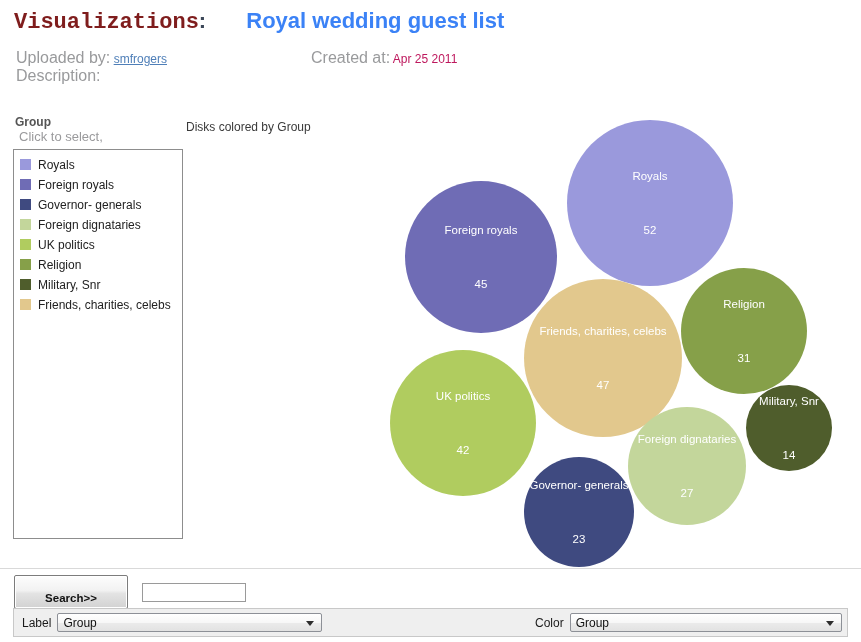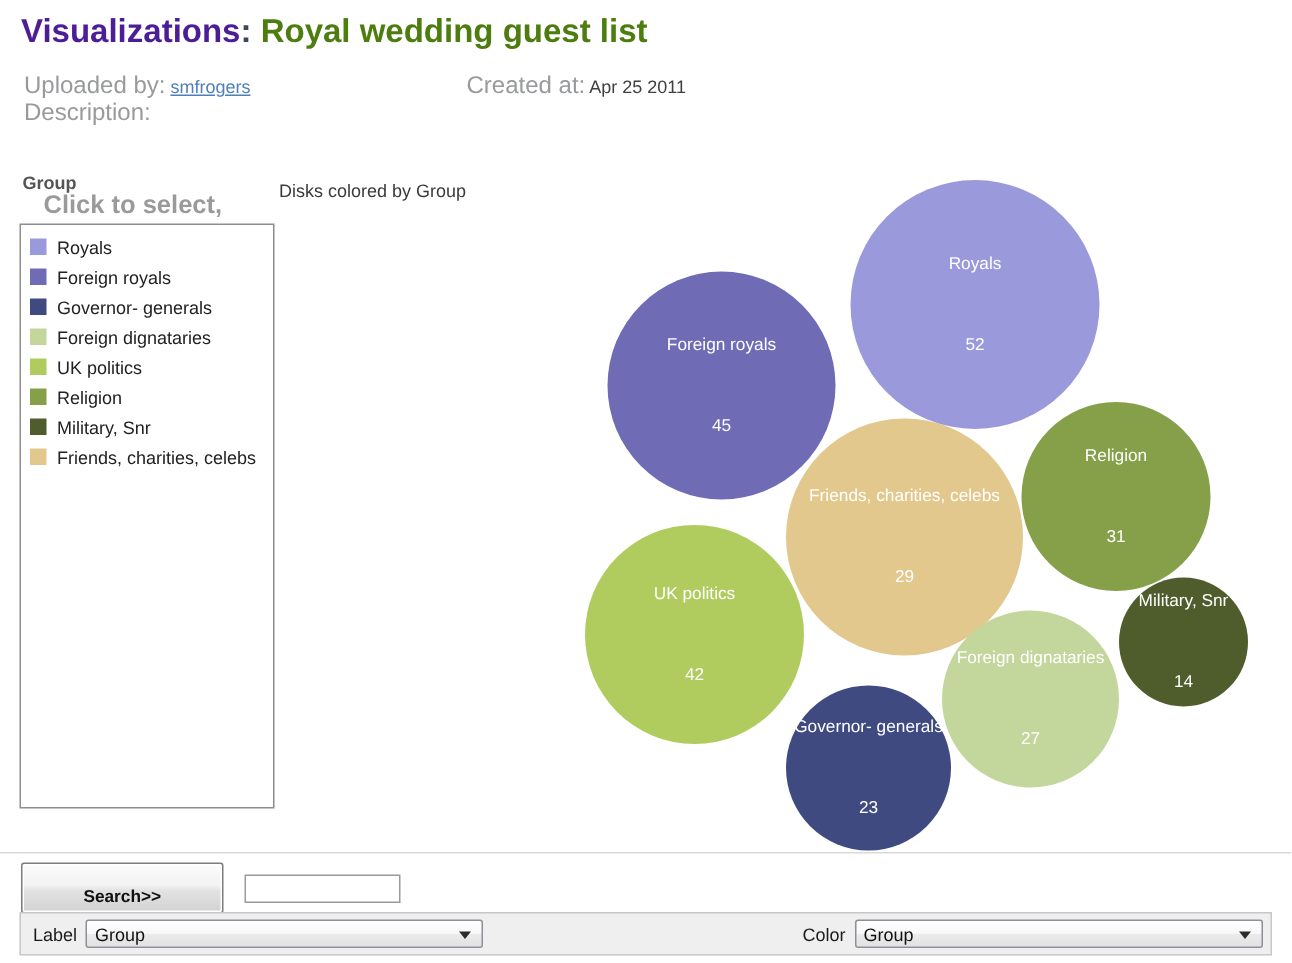--- a/index.html
+++ b/index.html
@@ -23,27 +23,29 @@
     width: 861px;
   }
   #page-title {
     position: absolute;
     left: 14px; top: 8px;
     font-size: 22px;
     font-weight: bold;
     white-space: nowrap;
   }
   #page-title .viz {
-    color: #4c1d95;
+    color: #7f1d1d;
+    font-family: Liberation Mono, monospace;
   }
   #page-title .sep {
     color: #3c4858;
   }
   #page-title .vizname {
-    color: #4d7c0f;
+    color: #3b82f6;
+    margin-left: 34px;
   }
 
   .meta-label {
     color: #999a9c;
     font-size: 16px;
   }
   #uploaded-row {
     position: absolute;
     left: 16px; top: 49px;
     font-size: 12px;
@@ -60,43 +62,42 @@
     font-size: 12px;
     white-space: nowrap;
   }
   #created-row {
     position: absolute;
     left: 311px; top: 49px;
     font-size: 12px;
     white-space: nowrap;
   }
   #created-value {
-    color: #404040;
+    color: #be185d;
     margin-top: 28px;
   }
 
   
   #group-panel {
     position: absolute;
     left: 13px; top: 115px;
     width: 172px;
   }
   #group-heading {
     font-size: 12px;
     font-weight: bold;
     color: #555;
     margin: 0 0 1px 2px;
   }
   .hint {
-    font-size: 17px;
+    font-size: 13px;
     color: #9a9a9c;
     line-height: 13.5px;
-    margin-left: 16px;
-    white-space: nowrap;
-    font-weight: bold;
+    margin-left: 6px;
+    white-space: nowrap;
   }
   #group-listbox {
     margin-top: 5px;
     width: 170px;
     height: 390px;
     border: 1px solid #8d8d8d;
     background: #ffffff;
     box-sizing: border-box;
     padding: 5px 0 0 0;
     overflow: hidden;
@@ -121,21 +122,21 @@
   }
 
   
   #search-row {
     position: absolute;
     left: 14px; top: 575px;
     display: flex;
     align-items: center;
   }
   #search-button {
-    width: 135px;
+    width: 114px;
     height: 19px;
     font-family: "Liberation Sans", sans-serif;
     font-size: 11.5px;
     font-weight: bold;
     color: #111;
     background: linear-gradient(to bottom, #fdfdfd 0%, #f2f2f2 45%, #e3e3e3 55%, #d2d2d2 100%);
     border: 1px solid #7c7c7c;
     border-radius: 2px;
     box-shadow: inset 0 0 0 1px #ffffff;
     cursor: pointer;
@@ -362,21 +363,21 @@
   <div id="chart-subtitle">Disks colored by Group</div>
 
 
   <div id="bubbles">
       <div class="bubble" style="left: 382px; top: 2px; width: 166px; height: 166px; background: rgb(154, 153, 220);">
         <div>Royals</div>
         <div class="bubble-value">52</div>
       </div>
       <div class="bubble" style="left: 339px; top: 161px; width: 158px; height: 158px; background: rgb(226, 200, 141);">
         <div>Friends, charities, celebs</div>
-        <div class="bubble-value">29</div>
+        <div class="bubble-value">47</div>
       </div>
       <div class="bubble" style="left: 220px; top: 63px; width: 152px; height: 152px; background: rgb(111, 108, 181);">
         <div>Foreign royals</div>
         <div class="bubble-value">45</div>
       </div>
       <div class="bubble" style="left: 205px; top: 232px; width: 146px; height: 146px; background: rgb(176, 204, 95);">
         <div>UK politics</div>
         <div class="bubble-value">42</div>
       </div>
       <div class="bubble" style="left: 496px; top: 150px; width: 126px; height: 126px; background: rgb(134, 160, 73);">

